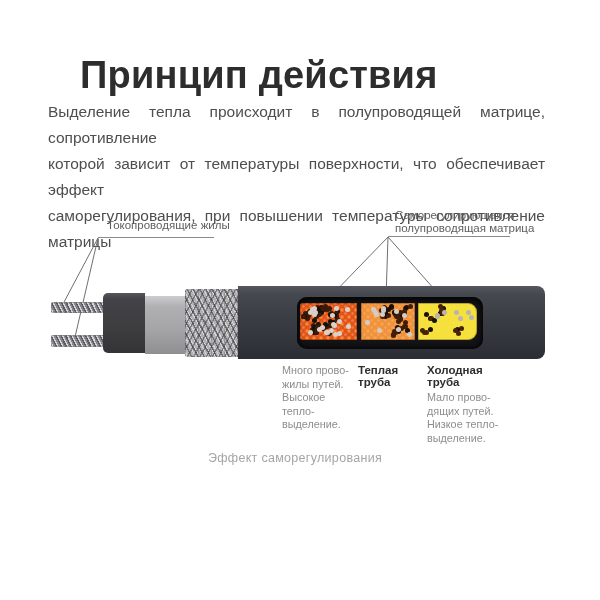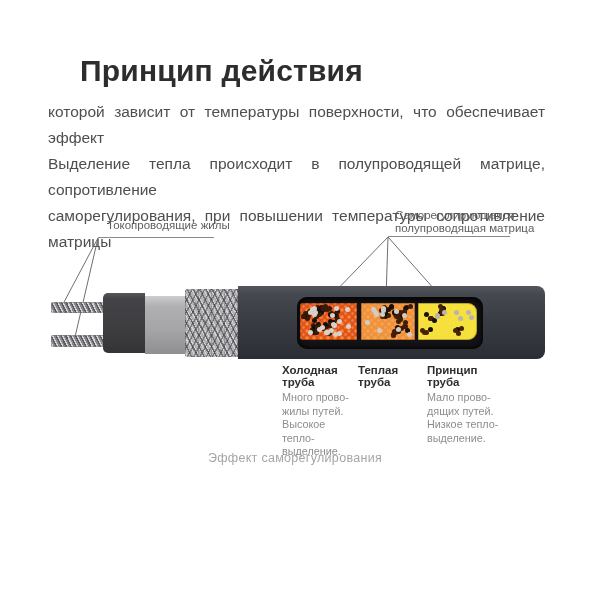--- a/index.html
+++ b/index.html
@@ -1,19 +1,19 @@
 <!DOCTYPE html>
 <html><head>
 <meta charset="utf-8">
 <style>
   html,body{margin:0;padding:0;width:600px;height:600px;background:#ffffff;overflow:hidden;
     font-family:"Liberation Sans", sans-serif;}
   .page{position:relative;width:600px;height:600px;background:#ffffff;}
 
-  .title{position:absolute;left:80px;top:54px;font-size:30px;font-weight:700;color:#2d2d2d;letter-spacing:.2px;}
+  .title{position:absolute;left:80px;top:54px;font-size:38px;font-weight:700;color:#2d2d2d;letter-spacing:.2px;}
 
   .intro{position:absolute;left:48px;top:99px;width:497px;color:#4e4e4e;font-size:15.5px;line-height:26px;}
   .p-line{width:100%;}
   .p-line.just{text-align:justify;text-align-last:justify;}
 
   .small-label{position:absolute;font-size:11.5px;color:#5e5e5e;line-height:13px;}
 
   .lines-svg{position:absolute;left:0;top:0;width:600px;height:600px;pointer-events:none;}
 
   
@@ -62,22 +62,22 @@
     font-size:12.5px;color:#a5a5a5;letter-spacing:.3px;}
 </style>
 </head>
 <body>
 
 <div class="page">
 
   <div class="title">Принцип действия</div>
 
   <div class="intro">
+    <div class="p-line just">Выделение тепла происходит в полупроводящей матрице, сопротивление</div>
     <div class="p-line just">которой зависит от температуры поверхности, что обеспечивает эффект</div>
-    <div class="p-line just">Выделение тепла происходит в полупроводящей матрице, сопротивление</div>
     <div class="p-line just">саморегулирования, при повышении температуры сопротивление матрицы</div>
   </div>
 
   <div>
 
     <svg class="lines-svg" viewBox="0 0 600 600">
       <line x1="98" y1="237.5" x2="214" y2="237.5" stroke="#8a8a8a" stroke-width="1"></line>
       <line x1="98" y1="238" x2="63" y2="304" stroke="#6f6f6f" stroke-width="1"></line>
       <line x1="98" y1="238" x2="75" y2="337" stroke="#6f6f6f" stroke-width="1"></line>
       <line x1="388" y1="236.5" x2="510" y2="236.5" stroke="#8a8a8a" stroke-width="1"></line>
@@ -258,31 +258,30 @@
           <span class="dot" style="left: 35.5557px; top: 7.41666px; background: rgb(185, 180, 174);"></span>
           <span class="dot" style="left: 39.5982px; top: 12.8258px; background: rgb(185, 180, 174);"></span>
           <span class="dot" style="left: 47.7189px; top: 6.60603px; background: rgb(185, 180, 174);"></span>
           <span class="dot" style="left: 24.145px; top: 6.77685px; background: rgb(185, 180, 174);"></span>
           <span class="dot" style="left: 17.4167px; top: 9.92671px; background: rgb(185, 180, 174);"></span>
           <span class="dot" style="left: 16.5279px; top: 11.0711px; background: rgb(185, 180, 174);"></span>
         </div>
     </div>
 
     <div class="col" style="left:282px;width:76px;">
-      <div class="col-title">Холодная труба</div>
       <div class="col-body">Много прово-
 жилы путей.
 Высокое тепло-
 выделение.</div>
     </div>
     <div class="col" style="left:358px;width:66px;">
       <div class="col-title">Теплая труба</div>
     </div>
     <div class="col" style="left:427px;width:84px;">
-      <div class="col-title">Принцип труба</div>
+      <div class="col-title">Холодная труба</div>
       <div class="col-body">Мало прово-
 дящих путей.
 Низкое тепло-
 выделение.</div>
     </div>
 
     <div class="caption">Эффект саморегулирования</div>
   </div>
 </div>
 

